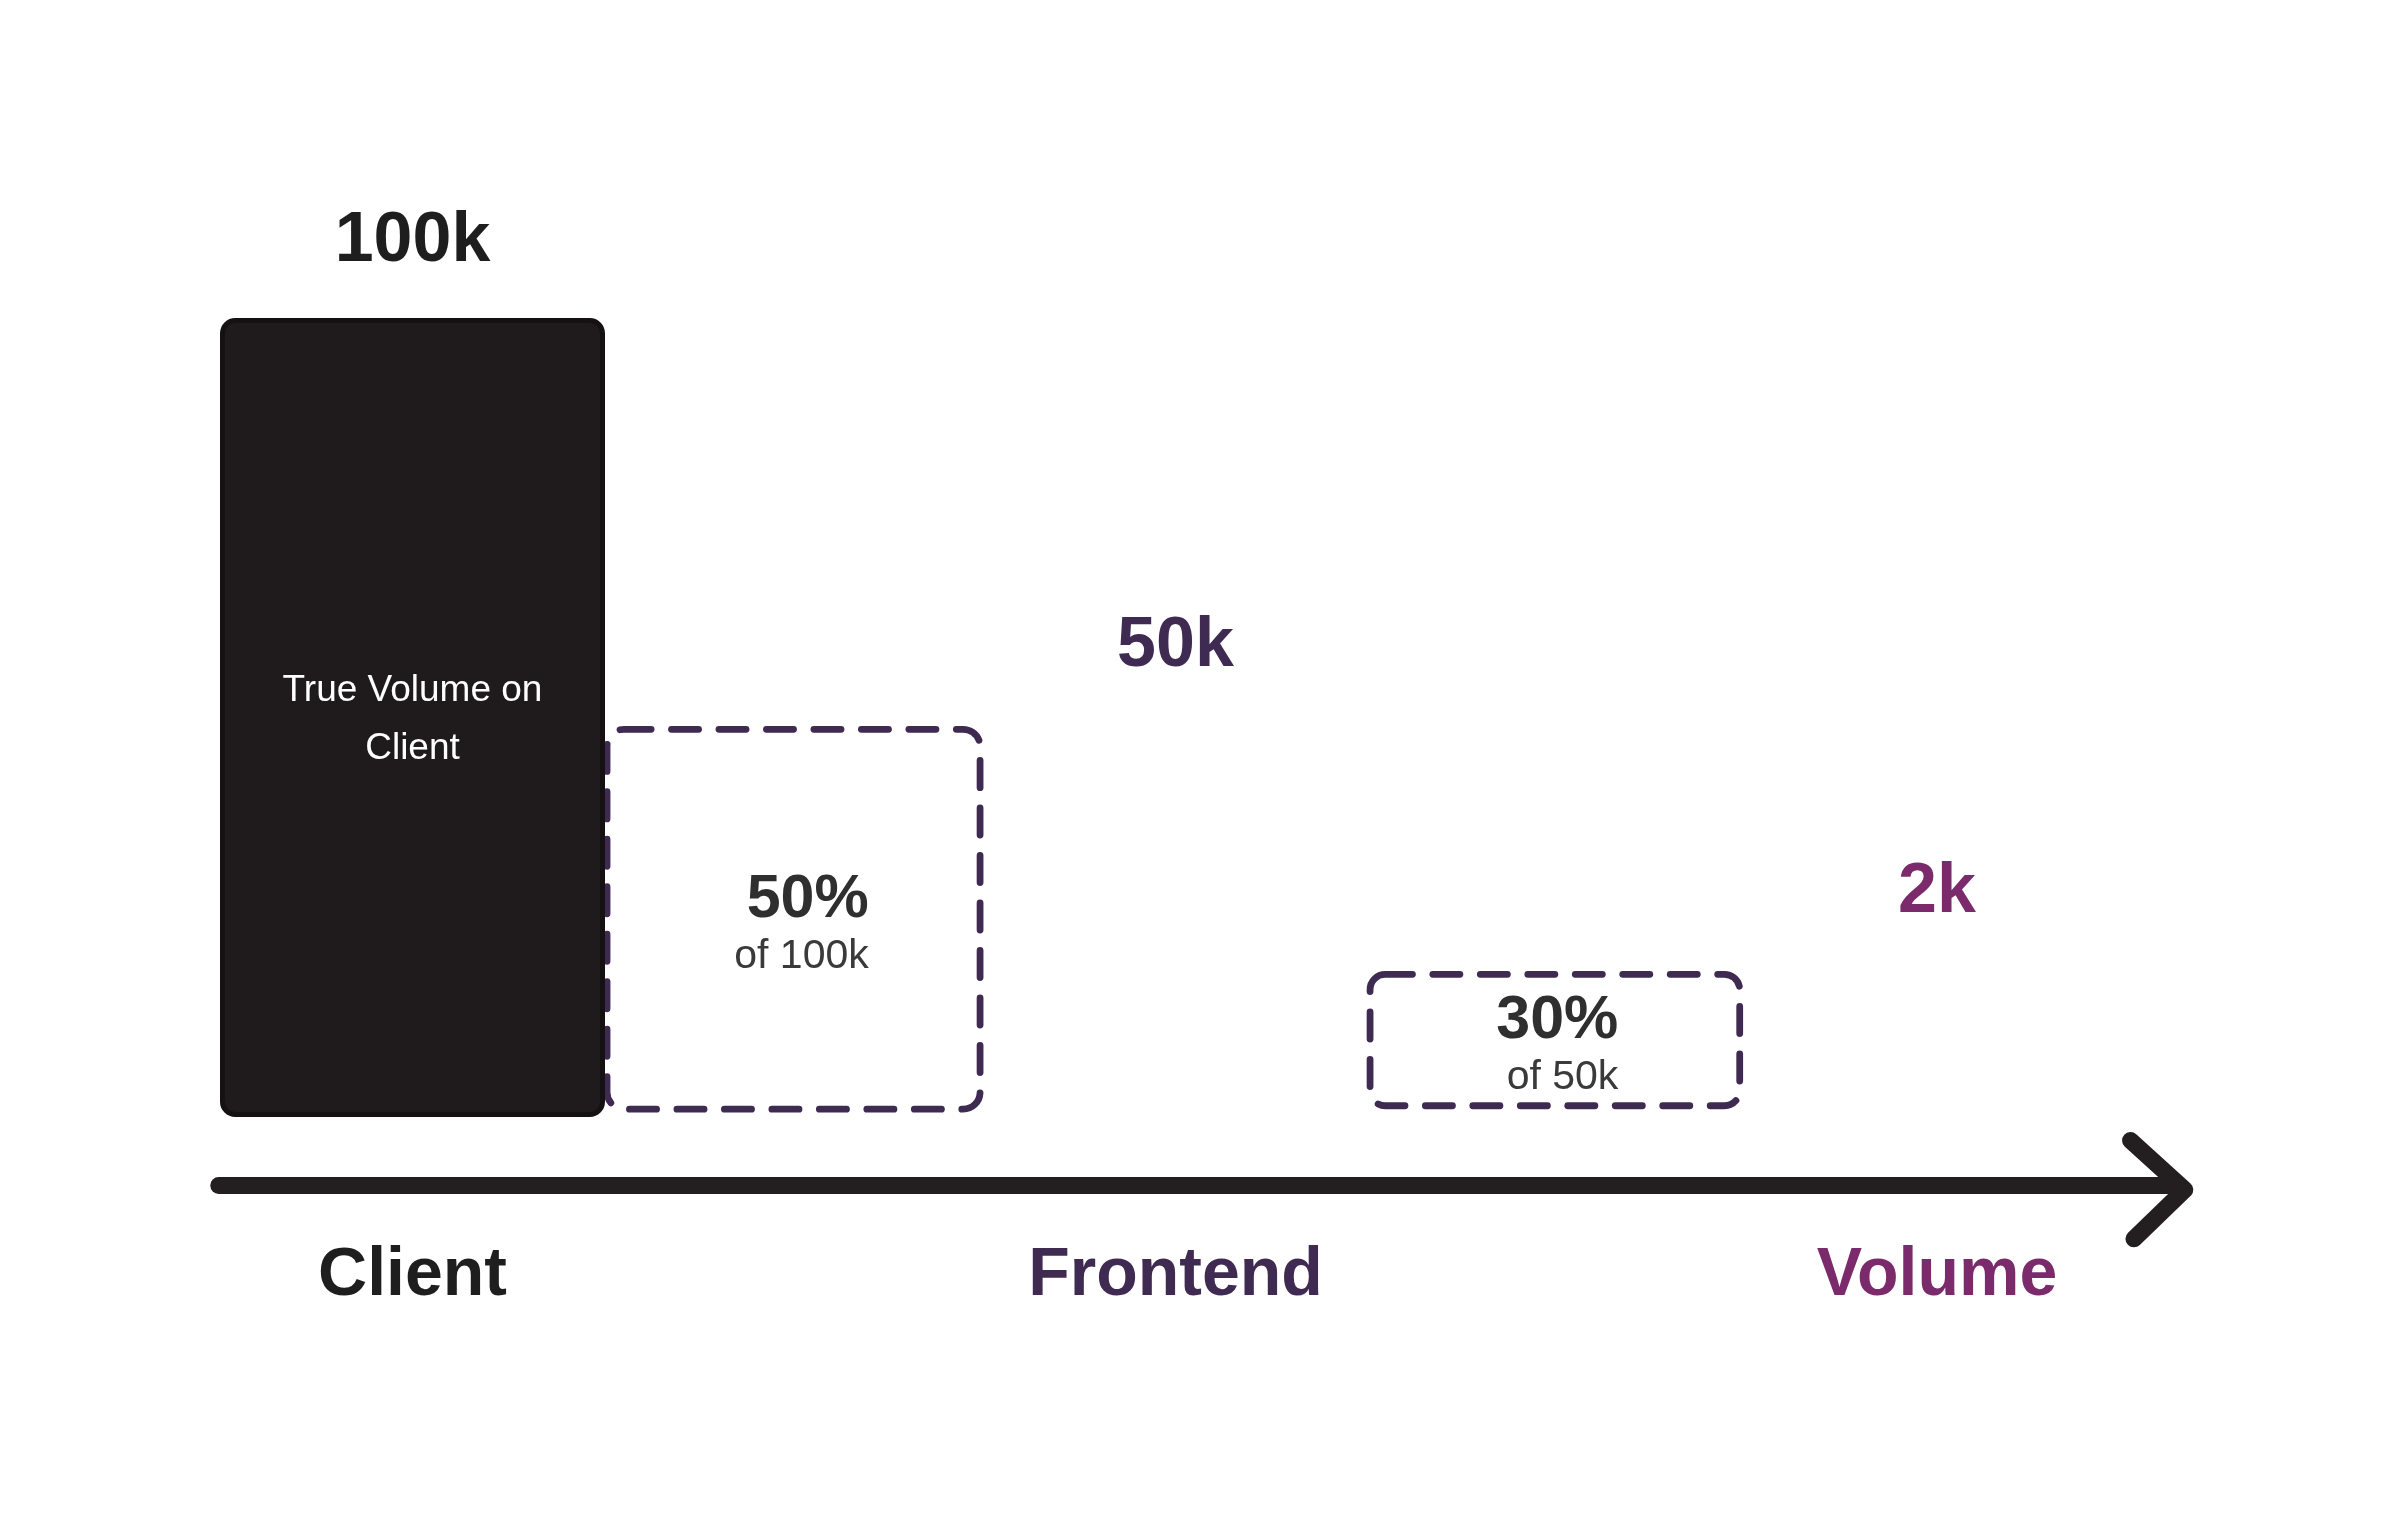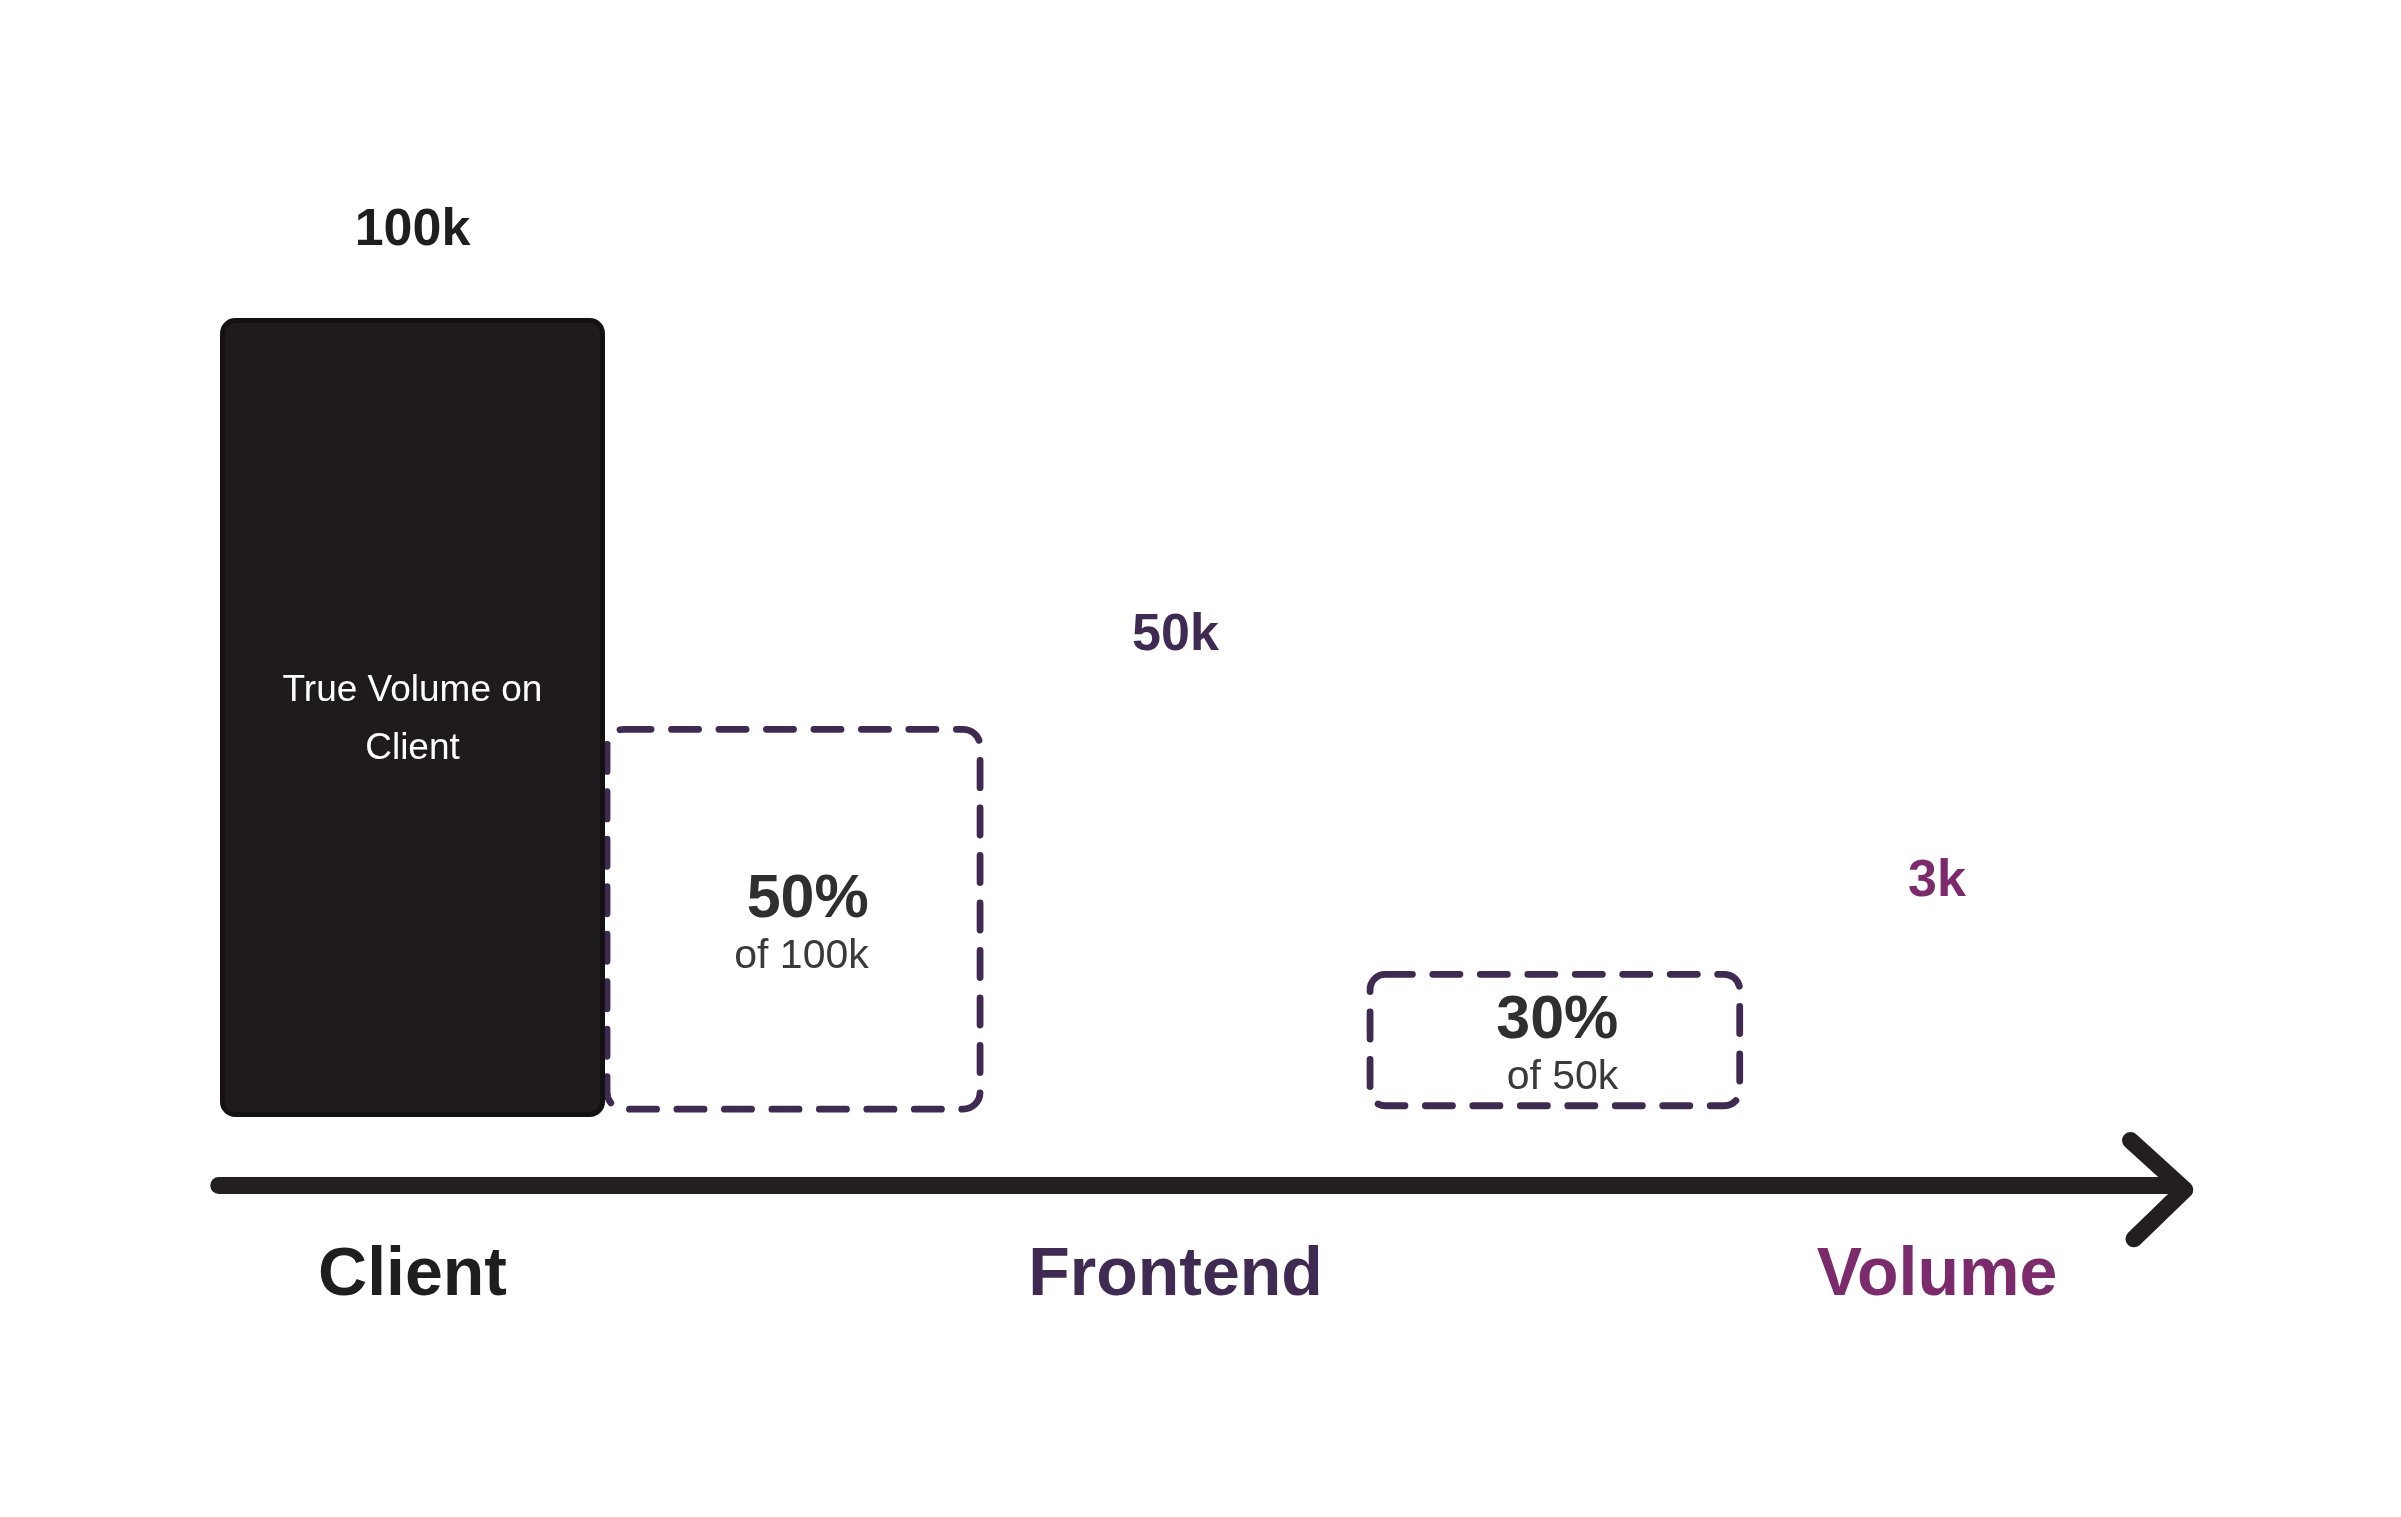--- a/index.html
+++ b/index.html
@@ -8,21 +8,21 @@
     width:2401px;height:1518px;
     background:#ffffff;
     overflow:hidden;
     font-family:"Liberation Sans", sans-serif;
   }
   .abs{position:absolute;box-sizing:border-box;}
 
   
   .value-label{
     text-align:center;
-    font-size:52px;font-weight:600;line-height:1.1;
+    font-size:70px;font-weight:600;line-height:1.1;
     letter-spacing:0px;
   }
   .value-100k{left:220px;top:199px;width:385px;color:#1E1E1E;}
   .value-50k{left:984px;top:604px;width:383px;color:#3F2A52;}
   .value-15k{left:1747px;top:850px;width:380px;color:#7B2A6B;}
 
   
   .bar{
     display:flex;align-items:center;justify-content:center;
     border-radius:15.3px;
@@ -80,21 +80,21 @@
 
   <svg class="abs overlay" viewBox="0 0 2832 1790" xmlns="http://www.w3.org/2000/svg">
     <rect x="716" y="860" width="440" height="448" rx="20" fill="none" stroke="#3F2A52" stroke-width="8" stroke-dasharray="32 24" stroke-linecap="round"></rect>
     <rect x="1616" y="1149" width="436" height="155" rx="18" fill="none" stroke="#3F2A52" stroke-width="8" stroke-dasharray="32 24" stroke-linecap="round"></rect>
     <line x1="258" y1="1398" x2="2560" y2="1398" stroke="#231F20" stroke-width="20" stroke-linecap="round"></line>
     <polyline points="2513,1345 2577,1403 2517,1461" fill="none" stroke="#231F20" stroke-width="20" stroke-linecap="round" stroke-linejoin="round"></polyline>
   </svg>
 
   <div class="abs value-label value-100k">100k</div>
   <div class="abs value-label value-50k">50k</div>
-  <div class="abs value-label value-15k">3k</div>
+  <div class="abs value-label value-15k">2k</div>
 
   <div class="abs bar bar-client">
     <div class="bar-text">True Volume on Client</div>
   </div>
 
 
 
   <div class="abs anno anno-1">
     <div class="anno-inner">
       <span class="anno-percent">50%</span>

